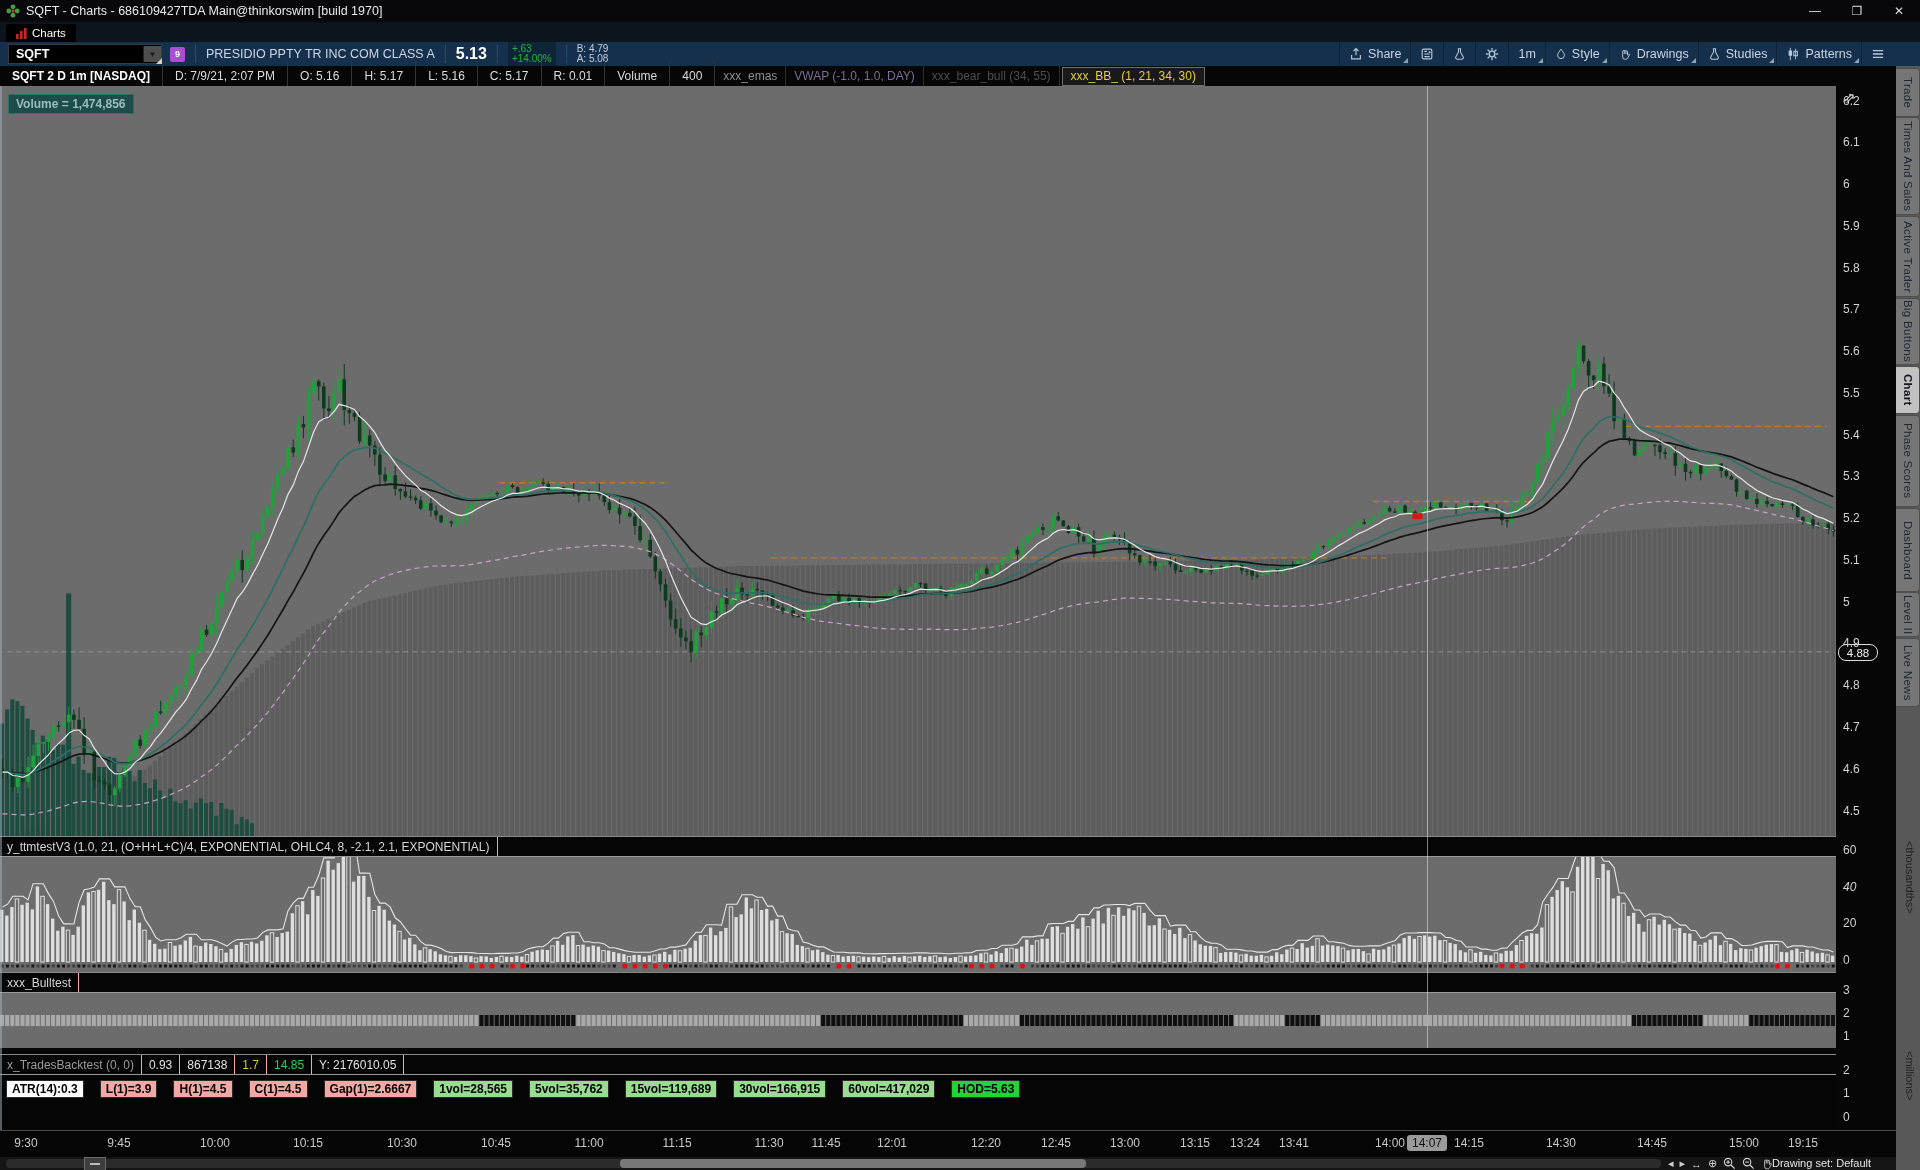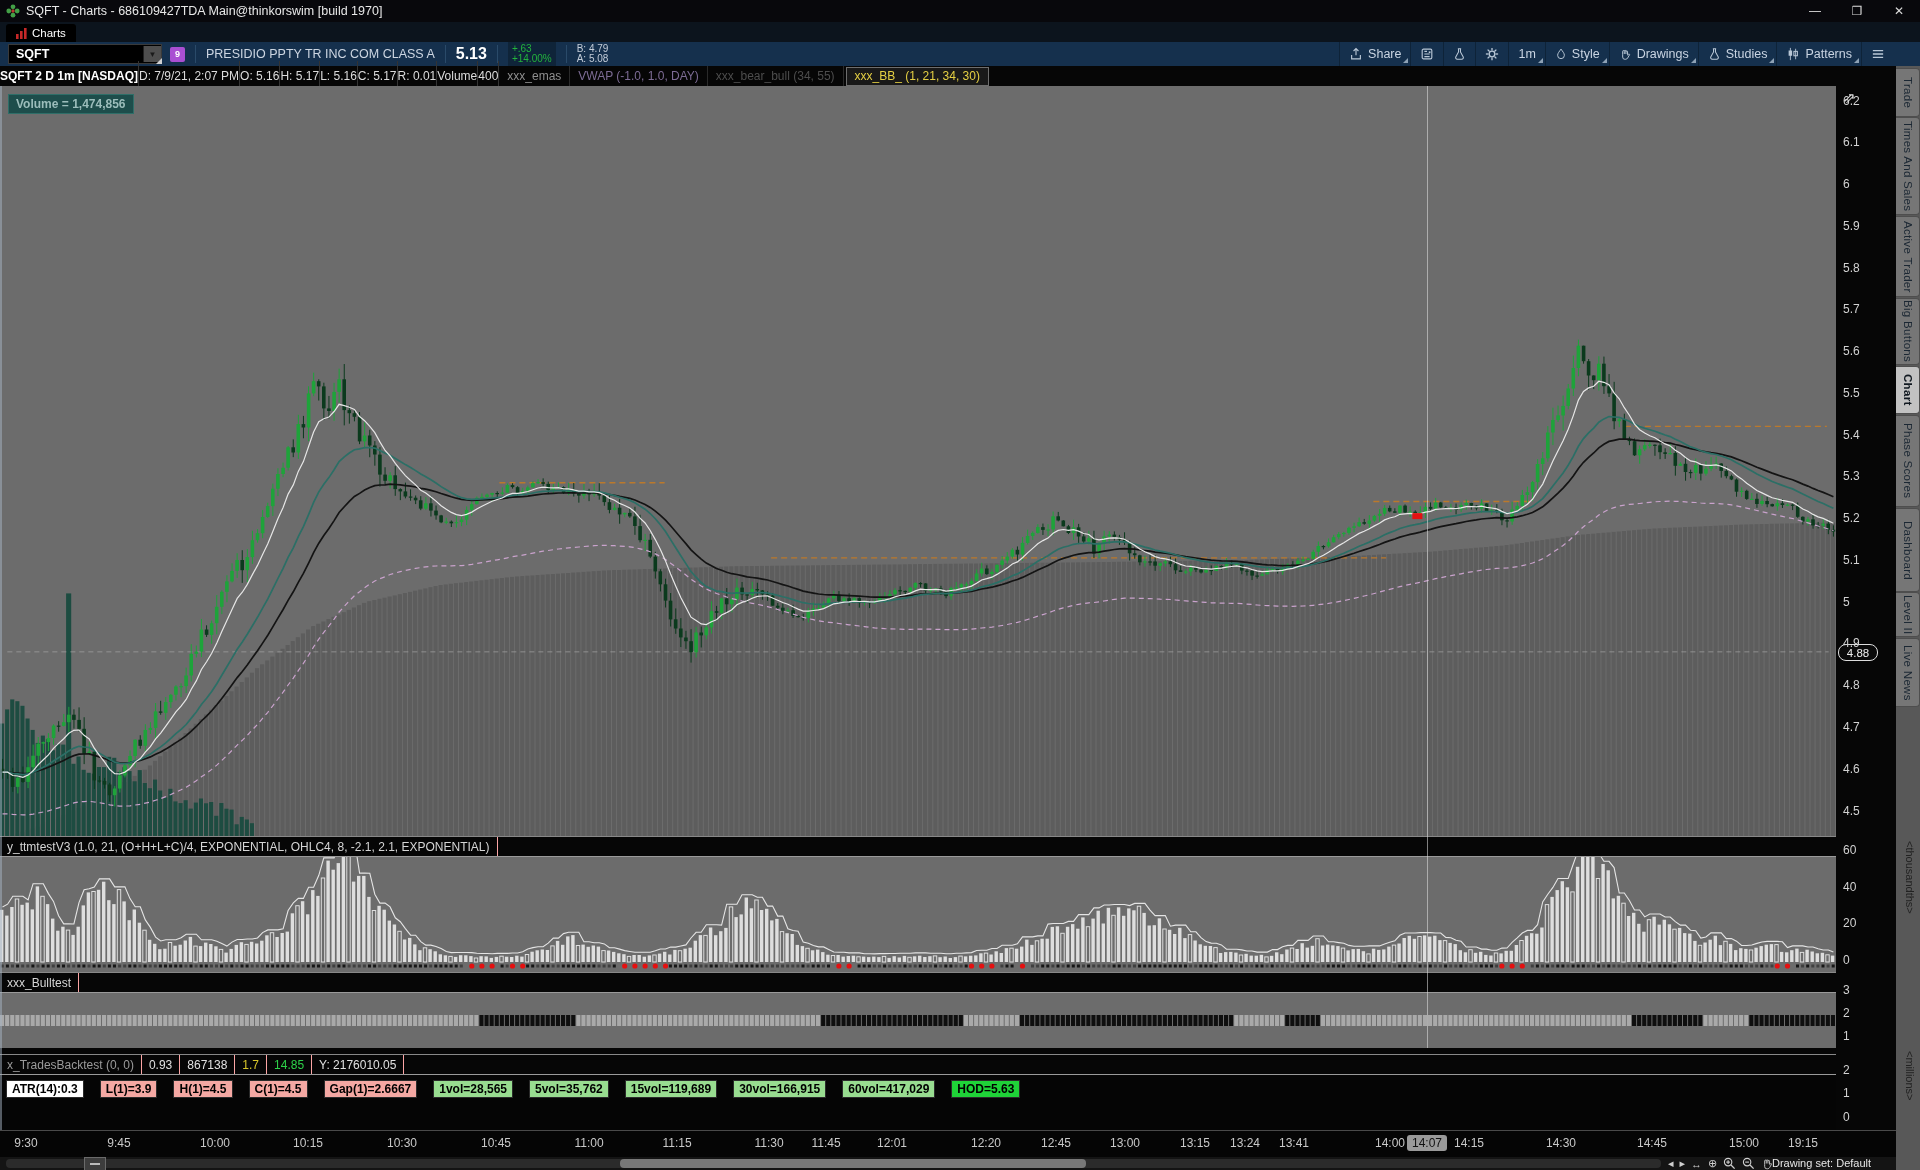--- a/index.html
+++ b/index.html
@@ -33,21 +33,21 @@
   #chg{color:#23b33d;background:rgba(0,0,0,.25);padding:2px 4px;}
   #ba{color:#c3ccd8;}
   #tb-right{margin-left:auto;display:flex;align-items:center;height:24px;margin-right:26px;}
   .tbitem{display:flex;align-items:center;gap:5px;padding:0 9px;height:24px;color:#c9d4e2;
           font-size:12.5px;border-left:1px solid rgba(10,25,40,.55);position:relative;}
   .tbitem.drop:after{content:"";position:absolute;right:2px;bottom:3px;border-style:solid;
           border-width:0 0 5px 5px;border-color:transparent transparent #8da1b5 transparent;}
   
   #headerrow{position:absolute;left:0;top:66px;width:1896px;height:20px;background:#060606;
              display:flex;align-items:center;font-size:12px;color:#dcdcdc;}
-  .hcell{padding:0 0;height:30px;display:flex;align-items:center;border-right:1px solid #333;white-space:nowrap;}
+  .hcell{padding:0 12px;height:30px;display:flex;align-items:center;border-right:1px solid #333;white-space:nowrap;}
   .hcell.bold{font-weight:bold;color:#fff;}
   .scell{padding:0 8px;height:20px;display:flex;align-items:center;border-right:1px solid #2a2a2a;white-space:nowrap;}
   .scell.boxed{border:1px solid #6e6e6e;background:#191919;height:17px;margin-left:2px;}
   
   #chartarea{position:absolute;left:0;top:86px;width:1920px;height:1084px;background:#060606;}
   #mainpane{position:absolute;left:0;top:0;width:1836px;height:750px;background:#6c6c6c;overflow:hidden;}
   #vollabel{position:absolute;left:8px;top:8px;background:#1d4d4b;border:1px solid #2e6e68;color:#9cbdbb;
             font-weight:bold;font-size:12px;padding:2px 7px;}
   .labelbar{position:absolute;left:0;width:1836px;height:19px;background:#060606;display:flex;align-items:center;
             border-top:1px solid #888;border-bottom:1px solid #9a9a9a;font-size:12px;color:#d6d6d6;}
@@ -2584,21 +2584,21 @@
         <div class="ptick" style="top: 383px;">5.3</div>
         <div class="ptick" style="top: 425px;">5.2</div>
         <div class="ptick" style="top: 467px;">5.1</div>
         <div class="ptick" style="top: 509px;">5</div>
         <div class="ptick" style="top: 550px;">4.9</div>
         <div class="ptick" style="top: 592px;">4.8</div>
         <div class="ptick" style="top: 634px;">4.7</div>
         <div class="ptick" style="top: 676px;">4.6</div>
         <div class="ptick" style="top: 718px;">4.5</div>
         <div class="ptick" style="top: 757px;">60</div>
-        <div class="ptick" style="top: 794px;">40</div>
+        <div class="ptick" style="top: 794px; font-style: italic;">40</div>
         <div class="ptick" style="top: 830px;">20</div>
         <div class="ptick" style="top: 867px;">0</div>
         <div class="ptick" style="top: 897px;">3</div>
         <div class="ptick" style="top: 920px;">2</div>
         <div class="ptick" style="top: 943px;">1</div>
         <div class="ptick" style="top: 977px;">2</div>
         <div class="ptick" style="top: 1000px;">1</div>
         <div class="ptick" style="top: 1024px;">0</div>
       </div>
     <span id="paneglyph">⇗</span>

